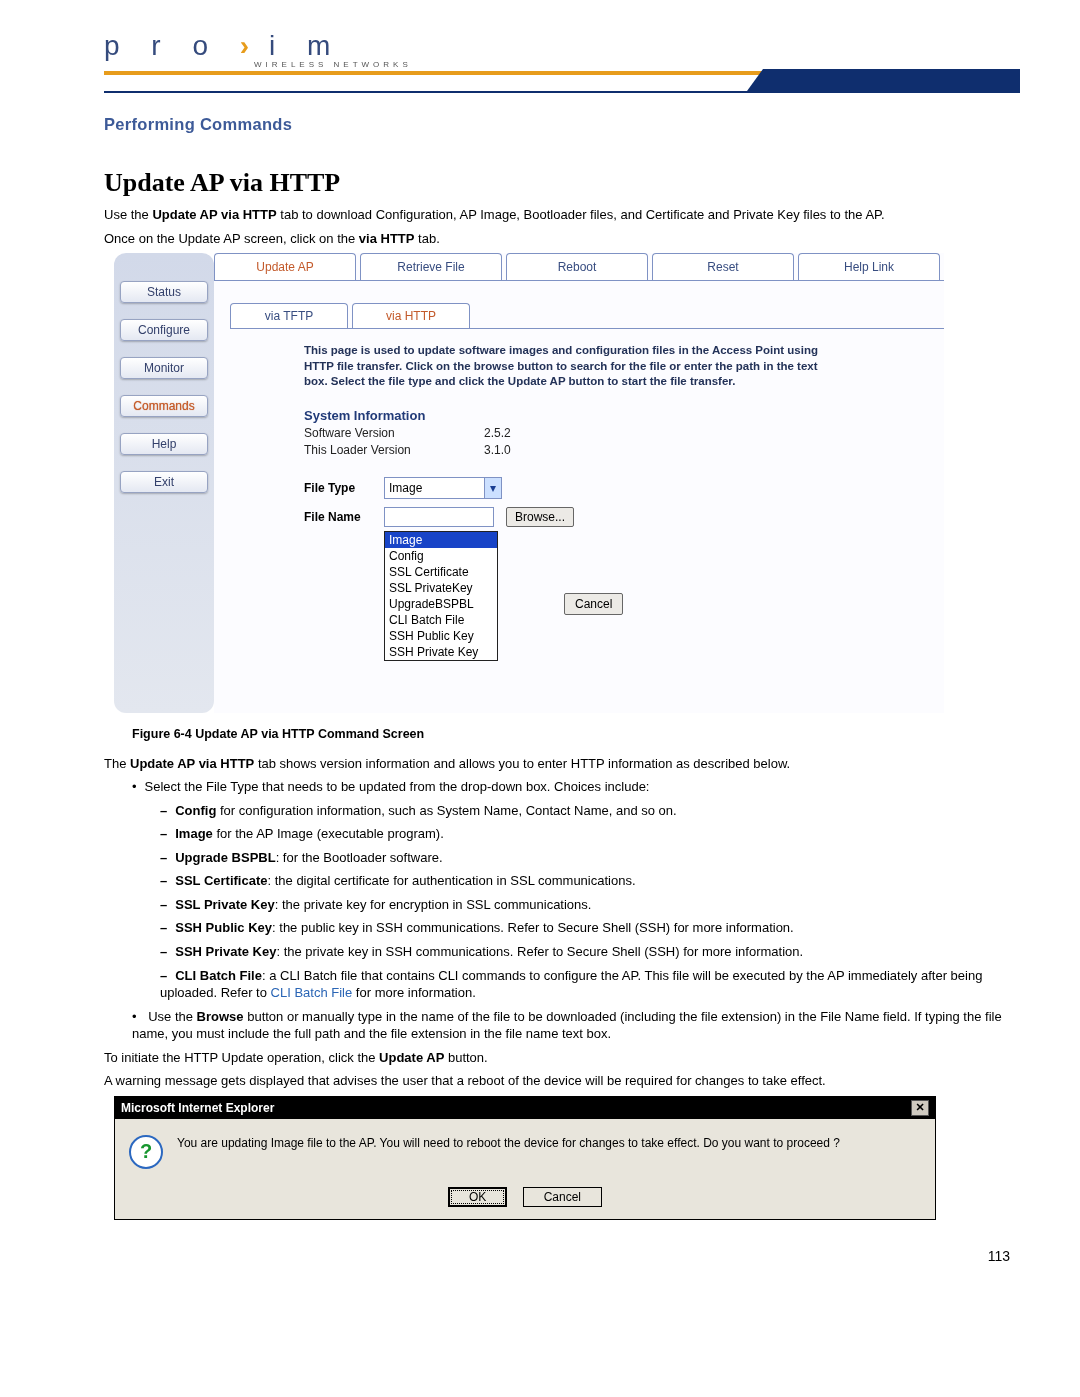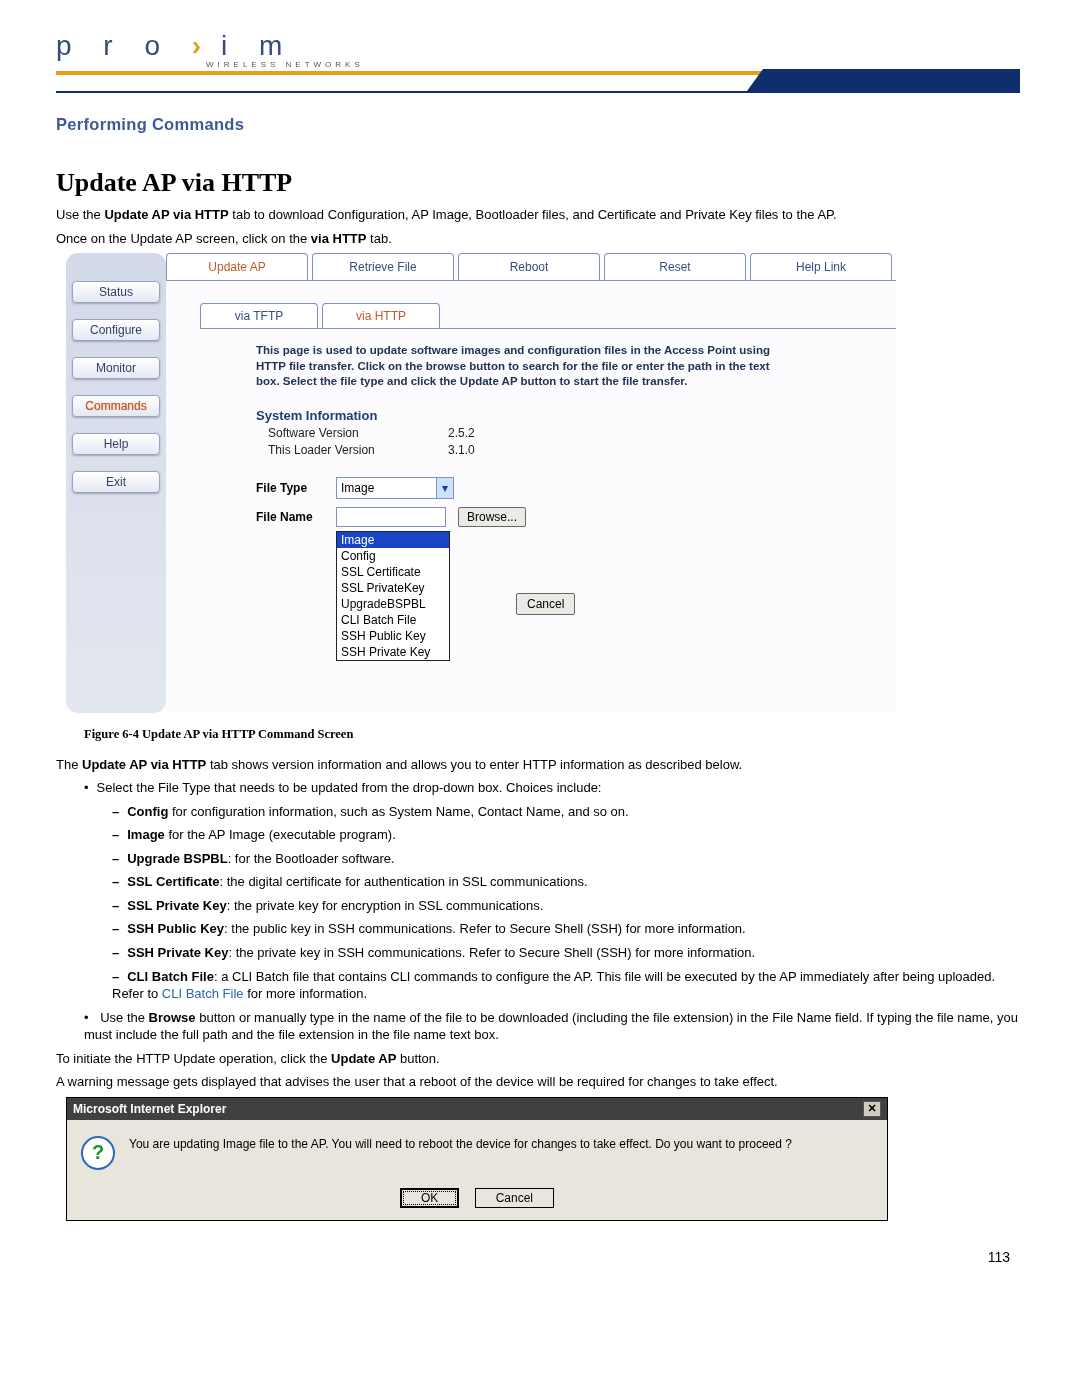--- a/index.html
+++ b/index.html
@@ -3,21 +3,21 @@
 <meta charset="utf-8">
 <style>
   body {
     margin: 0;
     font-family: Arial, Helvetica, sans-serif;
     background: #fff;
     width: 1080px;
     color: #000;
   }
   .page {
-    padding: 30px 60px 30px 56px;
+    padding: 30px 60px 30px 104px;
     position: relative;
   }
   
   .logo {
     font-family: Verdana, Arial, sans-serif;
     font-size: 28px;
     letter-spacing: 12px;
     color: #354b7d;
     font-weight: normal;
     margin-bottom: 2px;
@@ -26,21 +26,21 @@
   .logo .x { color: #e79c1c; font-weight: bold; letter-spacing: 0; }
   .logo-sub { font-size: 8px; letter-spacing: 4px; color: #555; margin-left: 150px; margin-top: -4px; }
   .section-label { color: #3d5a98; font-weight: bold; font-size: 16.5px; letter-spacing: 0.3px; margin: 18px 0 34px; }
   h1.page-title { font-family: "Times New Roman", serif; font-size: 26px; font-weight: bold; margin: 0 0 8px; }
   .body-text { font-size: 13px; line-height: 1.35; margin: 6px 0; }
   .body-text b { font-weight: bold; }
   .indent1 { padding-left: 28px; }
   .indent2 { padding-left: 56px; }
   .bullet::before { content: "•"; margin-right: 8px; }
   .dash::before  { content: "–"; margin-right: 8px; font-weight: bold; }
-  .fig-caption { font-family: Liberation Serif, serif; font-size: 12.5px; font-weight: bold; margin: 14px 0 14px 28px; }
+  .fig-caption { font-family: Liberation Sans, sans-serif; font-size: 12.5px; font-weight: bold; margin: 14px 0 14px 28px; }
   .link { color: #2a65b5; }
   .page-num { text-align: right; font-size: 14px; margin-top: 28px; padding-right: 10px; }
 
   
   .shot1 {
     margin-left: 10px;
     border: none;
     display: flex;
     font-size: 12px;
     width: 816px;
@@ -67,46 +67,46 @@
   }
   .sb-btn.active { color: #c35a2b; text-shadow: 0 0 1px #d27a46; }
   .shot1 .main { flex: 1; background: #fcfcff; }
   .toptabs { display: flex; border-bottom: 1.5px solid #7f92c4; }
   .toptab {
     width: 140px; height: 26px; line-height: 26px; text-align: center;
     border: 1.5px solid #7f92c4; border-bottom: none; margin-right: 4px;
     border-radius: 4px 4px 0 0; background: #fff; color: #384d80;
   }
   .toptab.active { color:#c35a2b; background: #fff; }
-  .subtabs { display: flex; margin: 22px 0 0 34px; border-bottom: 1.5px solid #7f92c4; }
+  .subtabs { display: flex; margin: 22px 0 0 16px; border-bottom: 1.5px solid #7f92c4; }
   .subtab {
     width: 116px; height: 24px; line-height: 24px; text-align: center;
     border: 1.5px solid #7f92c4; border-bottom: none; margin-right: 4px;
     border-radius: 4px 4px 0 0; background: #fff; color: #384d80;
   }
   .subtab.active { color: #c35a2b; }
   .panel { padding: 14px 20px 20px 90px; }
   .help { font-size: 11.5px; font-weight: bold; color: #233258; line-height: 1.35; max-width: 530px; }
   .sysinfo-head { color:#213a78; font-weight:bold; margin: 18px 0 0; font-size: 13px;}
-  .row { display: flex; margin: 3px 12px; font-size: 12px; color:#222;}
+  .row { display: flex; margin: 3px 0; font-size: 12px; color:#222;}
   .row .k { width: 180px; }
   .form-row { display: flex; align-items: center; margin: 8px 0; }
   .form-row .lbl { width: 80px; font-weight: bold; }
   .select { width: 112px; height: 20px; border: 1px solid #7f92c4; padding-left: 4px; display: flex; align-items: center; justify-content: space-between; font-size: 12px; background: #fff; }
   .select .arrow { width: 16px; height: 100%; background: #cce0ff; border-left: 1px solid #7f92c4; display: flex; align-items: center; justify-content: center; color:#1b3f93;}
   .dropdown { position: relative; margin-left: 80px; margin-top: -4px; width: 112px; border: 1px solid #222; background: #fff;}
   .dropdown div { padding: 1px 4px; font-size: 12px; }
   .dropdown div.sel { background:#1844c7; color:#fff; }
   .txt { width: 108px; height: 18px; border: 1px solid #7f92c4; background: #fff;}
   .winbtn { border: 1px solid #666; background: #eceae6; padding: 1px 8px; font-size: 12px; height: 20px; border-radius: 2px; }
   .winbtn2 { border: 1px solid #666; background: #eceae6; padding: 1px 10px; font-size: 12px; height: 20px; border-radius: 2px; margin-left: 220px; margin-top: 10px; }
 
   
   .dialog { border: 1px solid #000; width: 820px; margin-left: 10px; font-size: 12px; background: #e8e5dc; }
-  .dialog .titlebar { background: #404040; color: #fff; font-weight: bold; padding: 3px 6px; font-size: 12px; display: flex; justify-content: space-between; align-items: center; }
+  .dialog .titlebar { background: #000000; color: #fff; font-weight: bold; padding: 3px 6px; font-size: 12px; display: flex; justify-content: space-between; align-items: center; }
   .dialog .closex { background: #cfcac0; color:#000; width: 16px; height: 14px; text-align: center; line-height: 13px; font-weight: bold; border: 1px solid #555; font-size: 11px; }
   .dialog .body { display: flex; padding: 16px 14px 10px; }
   .dialog .qicon { width: 30px; height: 30px; border: 2px solid #2b68c0; border-radius: 50%; display: flex; align-items: center; justify-content: center; color:#17962f; font-weight: bold; font-size: 20px; background:#fff; flex: none; margin-right: 14px; }
   .dialog .msg { font-size: 12px; line-height: 1.4; color:#000000; }
   .dialog .btns { text-align: center; padding: 8px 0 12px; }
   .dialog .dbtn { border: 1px solid #000; background: #e8e5dc; padding: 2px 20px; margin: 0 6px; font-size: 12px; }
   .dialog .dbtn.focus { outline: 1px dotted #000; outline-offset: -4px; box-shadow: 0 0 0 1px #000 inset; }
 
   
   .header-rule {

